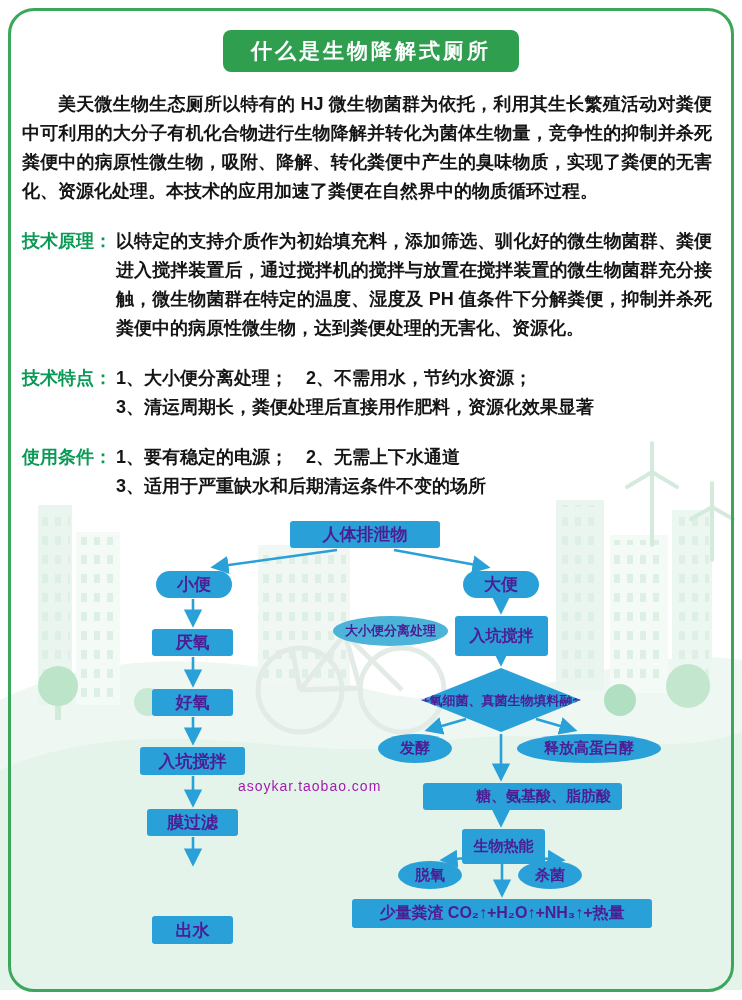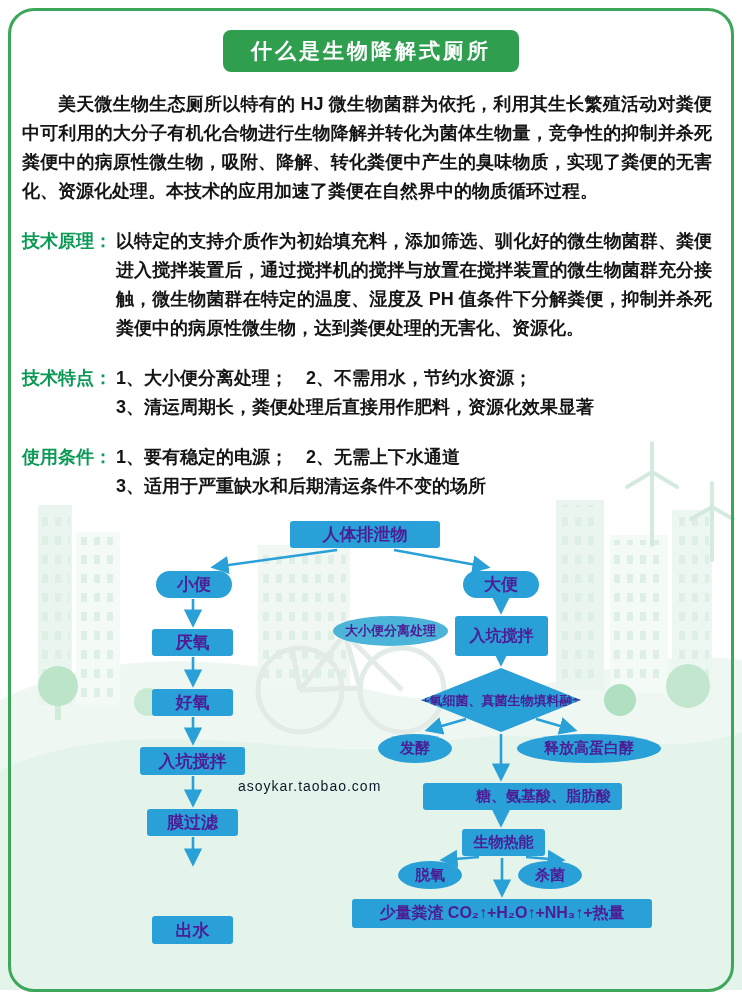--- a/index.html
+++ b/index.html
@@ -10,21 +10,21 @@
         border:3px solid #3ca65a;border-radius:26px;pointer-events:none;z-index:6;}
   .page-title{position:absolute;left:50%;transform:translateX(-50%);top:30px;
         background:#2f9e4f;color:#fff;font-size:21px;font-weight:bold;letter-spacing:3px;
         padding:7px 28px;border-radius:8px;z-index:5;white-space:nowrap;}
   .content{position:absolute;left:22px;right:30px;top:90px;z-index:4;}
   .intro{margin:0;font-size:18px;line-height:29px;text-indent:2em;text-align:justify;font-weight:600;}
   .section{display:flex;margin-top:21px;font-size:18px;line-height:29px;}
   .slabel{flex:0 0 94px;color:#0a9a55;font-weight:bold;white-space:nowrap;}
   .scontent{flex:1;text-align:justify;font-weight:600;}
   .scontent div{font-weight:600;}
-  .watermark{position:absolute;left:238px;top:778px;font-size:14px;color:#0f172a;
+  .watermark{position:absolute;left:238px;top:778px;font-size:14px;color:#a21caf;
         letter-spacing:1px;z-index:2;}
   .arrows{position:absolute;left:0;top:0;z-index:3;pointer-events:none;}
   .fnode{position:absolute;background:#2aa0d8;color:#4c1d95;display:flex;align-items:center;
         justify-content:center;font-weight:600;z-index:4;border-radius:3px;white-space:nowrap;}
   .fpill{border-radius:14px;}
   .fellipse{border-radius:50%;}
   .fdiamond{clip-path:polygon(50% 0,100% 50%,50% 100%,0 50%);flex-direction:row;
         border-radius:0;line-height:17px;}
   .f17{font-size:17px;} .f16{font-size:16px;} .f15{font-size:15px;} .f13{font-size:13px;}
   .light{background:#4cb3d9;}
@@ -153,21 +153,21 @@
     <span>生物填料融合</span>
   </div>
 
   <div class="fnode f17" style="left:140px;top:747px;width:105px;height:28px;">入坑搅拌</div>
   <div class="fnode fellipse f15" style="left:378px;top:734px;width:74px;height:29px;">发酵</div>
   <div class="fnode fellipse f15" style="left:517px;top:734px;width:144px;height:29px;">释放高蛋白酵</div>
 
   <div class="fnode f15" style="left:423px;top:783px;width:157px;height:27px;padding-left:42px;">糖、氨基酸、脂肪酸</div>
 
   <div class="fnode f17" style="left:147px;top:809px;width:91px;height:27px;">膜过滤</div>
-  <div class="fnode f15" style="left:462px;top:829px;width:83px;height:27px;">生物热能</div>
+  <div class="fnode f15" style="left:462px;top:829px;width:83px;height:35px;">生物热能</div>
 
   <div class="fnode fellipse f15" style="left:398px;top:861px;width:64px;height:28px;">脱氧</div>
   <div class="fnode fellipse f15" style="left:518px;top:861px;width:64px;height:28px;">杀菌</div>
 
   <div class="fnode f17" style="left:152px;top:916px;width:81px;height:28px;text-align:center;">出水</div>
 
   <div class="fnode f16" style="left:352px;top:899px;width:300px;height:29px;">少量粪渣 CO₂↑+H₂O↑+NH₃↑+热量</div>
 
 </div>
 

